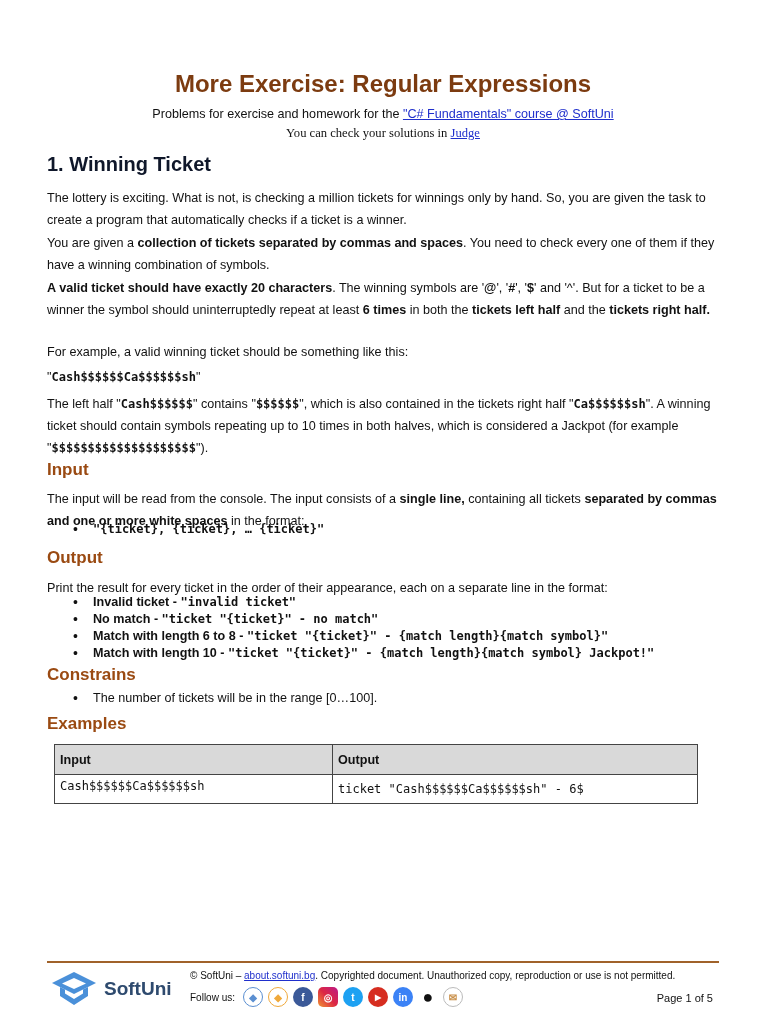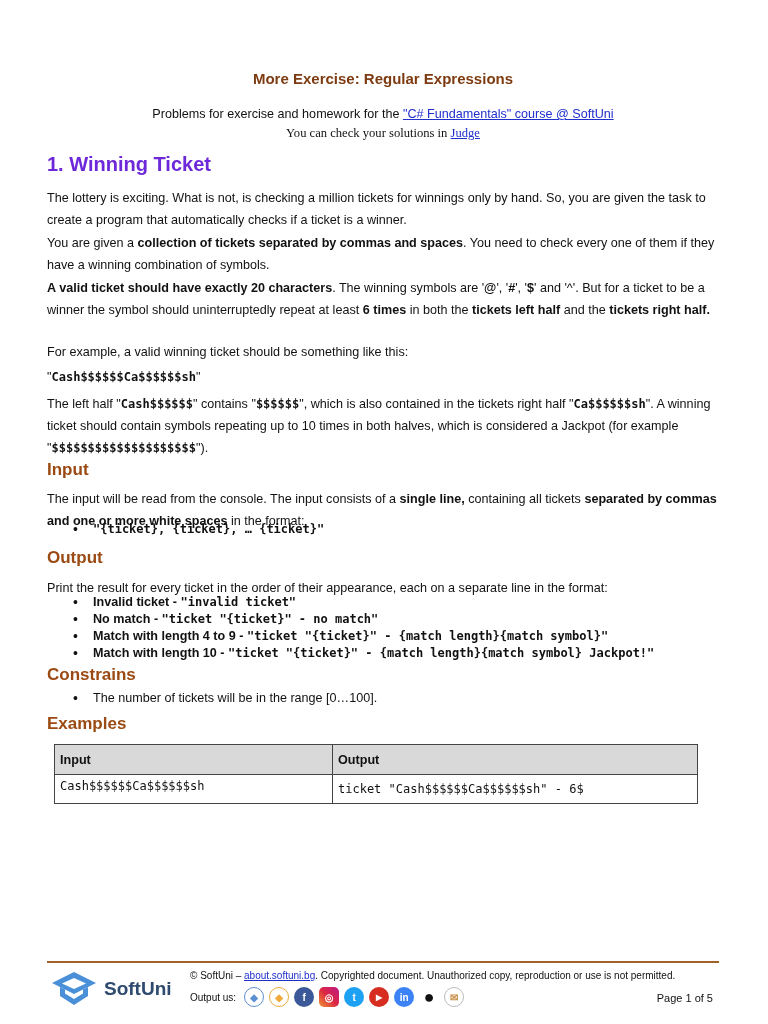--- a/index.html
+++ b/index.html
@@ -1,24 +1,24 @@
 <!DOCTYPE html>
 <html><head>
 <meta charset="utf-8">
 <style>
   * { box-sizing: border-box; margin: 0; padding: 0; }
   html, body { width: 768px; height: 1024px; background: #ffffff; overflow: hidden; }
   body { font-family: "Liberation Sans", sans-serif; color: #111; font-size: 12.6px; position: relative; }
   .page { position: absolute; left: 47px; top: 0; width: 672px; }
-  .title { position: absolute; top: 70px; left: 0; width: 672px; text-align: center; font-size: 15px; font-weight: bold; color: #7c3b10; }
+  .title { position: absolute; top: 70px; left: 0; width: 672px; text-align: center; font-size: 24px; font-weight: bold; color: #7c3b10; }
   .subtitle { position: absolute; left: 0; width: 672px; text-align: center; font-size: 12.6px; }
   .subtitle.s1 { top: 107px; }
   .subtitle.s2 { top: 126px; font-family: Liberation Serif, serif; }
   a { color: #1f2fcc; text-decoration: underline; }
-  .h1 { position: absolute; left: 0; top: 153px; font-size: 20px; font-weight: bold; color: #6d28d9; }
+  .h1 { position: absolute; left: 0; top: 153px; font-size: 20px; font-weight: bold; color: #0f172a; }
   .h2 { position: absolute; left: 0; font-size: 17px; font-weight: bold; color: #9a4a12; }
   .para { position: absolute; left: 0; width: 672px; line-height: 22px; font-size: 12.6px; }
   .mono { font-family: "DejaVu Sans Mono", monospace; font-size: 12px; font-weight: bold; }
   ul.bul { position: absolute; left: 0; list-style: none; width: 672px; }
   ul.bul li { position: relative; padding-left: 46px; height: 17px; line-height: 17px; font-size: 12.6px; }
   ul.bul li::before { content: "•"; position: absolute; left: 26px; top: 0; font-size: 14px; }
   table.ex { position: absolute; left: 7px; top: 744px; width: 644px; border-collapse: collapse; border: 1.5px solid #222; }
   table.ex td, table.ex th { border: 1px solid #444; padding: 4px 5px; vertical-align: top; font-family: "DejaVu Sans Mono", monospace; font-size: 12px; text-align: left; }
   table.ex th { background: #d9d9d9; font-family: "Liberation Sans", sans-serif; font-size: 12.6px; font-weight: bold; height: 30px; vertical-align: middle; }
   table.ex td.in { width: 278px; }
@@ -71,21 +71,21 @@
   </div>
   <ul class="bul" style="top:521px">
     <li><span class="mono">"{ticket}, {ticket}, … {ticket}"</span></li>
   </ul>
 
   <div class="h2" style="top:548px">Output</div>
   <div class="para" style="top:577px">Print the result for every ticket in the order of their appearance, each on a separate line in the format:</div>
   <ul class="bul" style="top:594px">
     <li><b>Invalid ticket - </b><span class="mono">"invalid ticket"</span></li>
     <li><b>No match - </b><span class="mono">"ticket "{ticket}" - no match"</span></li>
-    <li><b>Match with length 4 to 9 - </b><span class="mono">"ticket "{ticket}" - {match length}{match symbol}"</span></li>
+    <li><b>Match with length 6 to 8 - </b><span class="mono">"ticket "{ticket}" - {match length}{match symbol}"</span></li>
     <li><b>Match with length 10 - </b><span class="mono">"ticket "{ticket}" - {match length}{match symbol} Jackpot!"</span></li>
   </ul>
 
   <div class="h2" style="top:665px">Constrains</div>
   <ul class="bul" style="top:690px">
     <li>The number of tickets will be in the range [0…100].</li>
   </ul>
 
   <div class="h2" style="top:714px">Examples</div>
 
@@ -116,21 +116,21 @@
     <path d="M10,17 L10,26 L24,35 L38,26 L38,17 L33,19.5 L33,23.5 L24,29 L15,23.5 L15,19.5 Z" fill="#4a90d9"></path>
   </svg>
   <span class="logo-text">SoftUni</span>
 </div>
 
 <div class="copy">
   <span>© SoftUni – </span><a>about.softuni.bg</a><span>. Copyrighted document. Unauthorized copy, reproduction or use is not permitted.</span>
 </div>
 
 <div class="follow">
-  <span class="follow-label">Output us:</span>
+  <span class="follow-label">Follow us:</span>
   <span class="soc" style="background:#ffffff;border:1.5px solid #5b8fd1;color:#5b8fd1">◆</span>
   <span class="soc" style="background:#ffffff;border:1.5px solid #f0a93b;color:#f0a93b">◆</span>
   <span class="soc" style="background:#3b5998">f</span>
   <span class="soc" style="background:linear-gradient(45deg,#f09433,#dc2743,#bc1888);border-radius:5px">◎</span>
   <span class="soc" style="background:#1da1f2">t</span>
   <span class="soc" style="background:#d62d20;font-size:8px">▶</span>
   <span class="soc" style="background:#3b82f6">in</span>
   <span class="soc" style="background:#ffffff;color:#111;font-size:18px">●</span>
   <span class="soc" style="background:#ffffff;border:1.5px solid #bbb;color:#c9904a">✉</span>
 </div>

